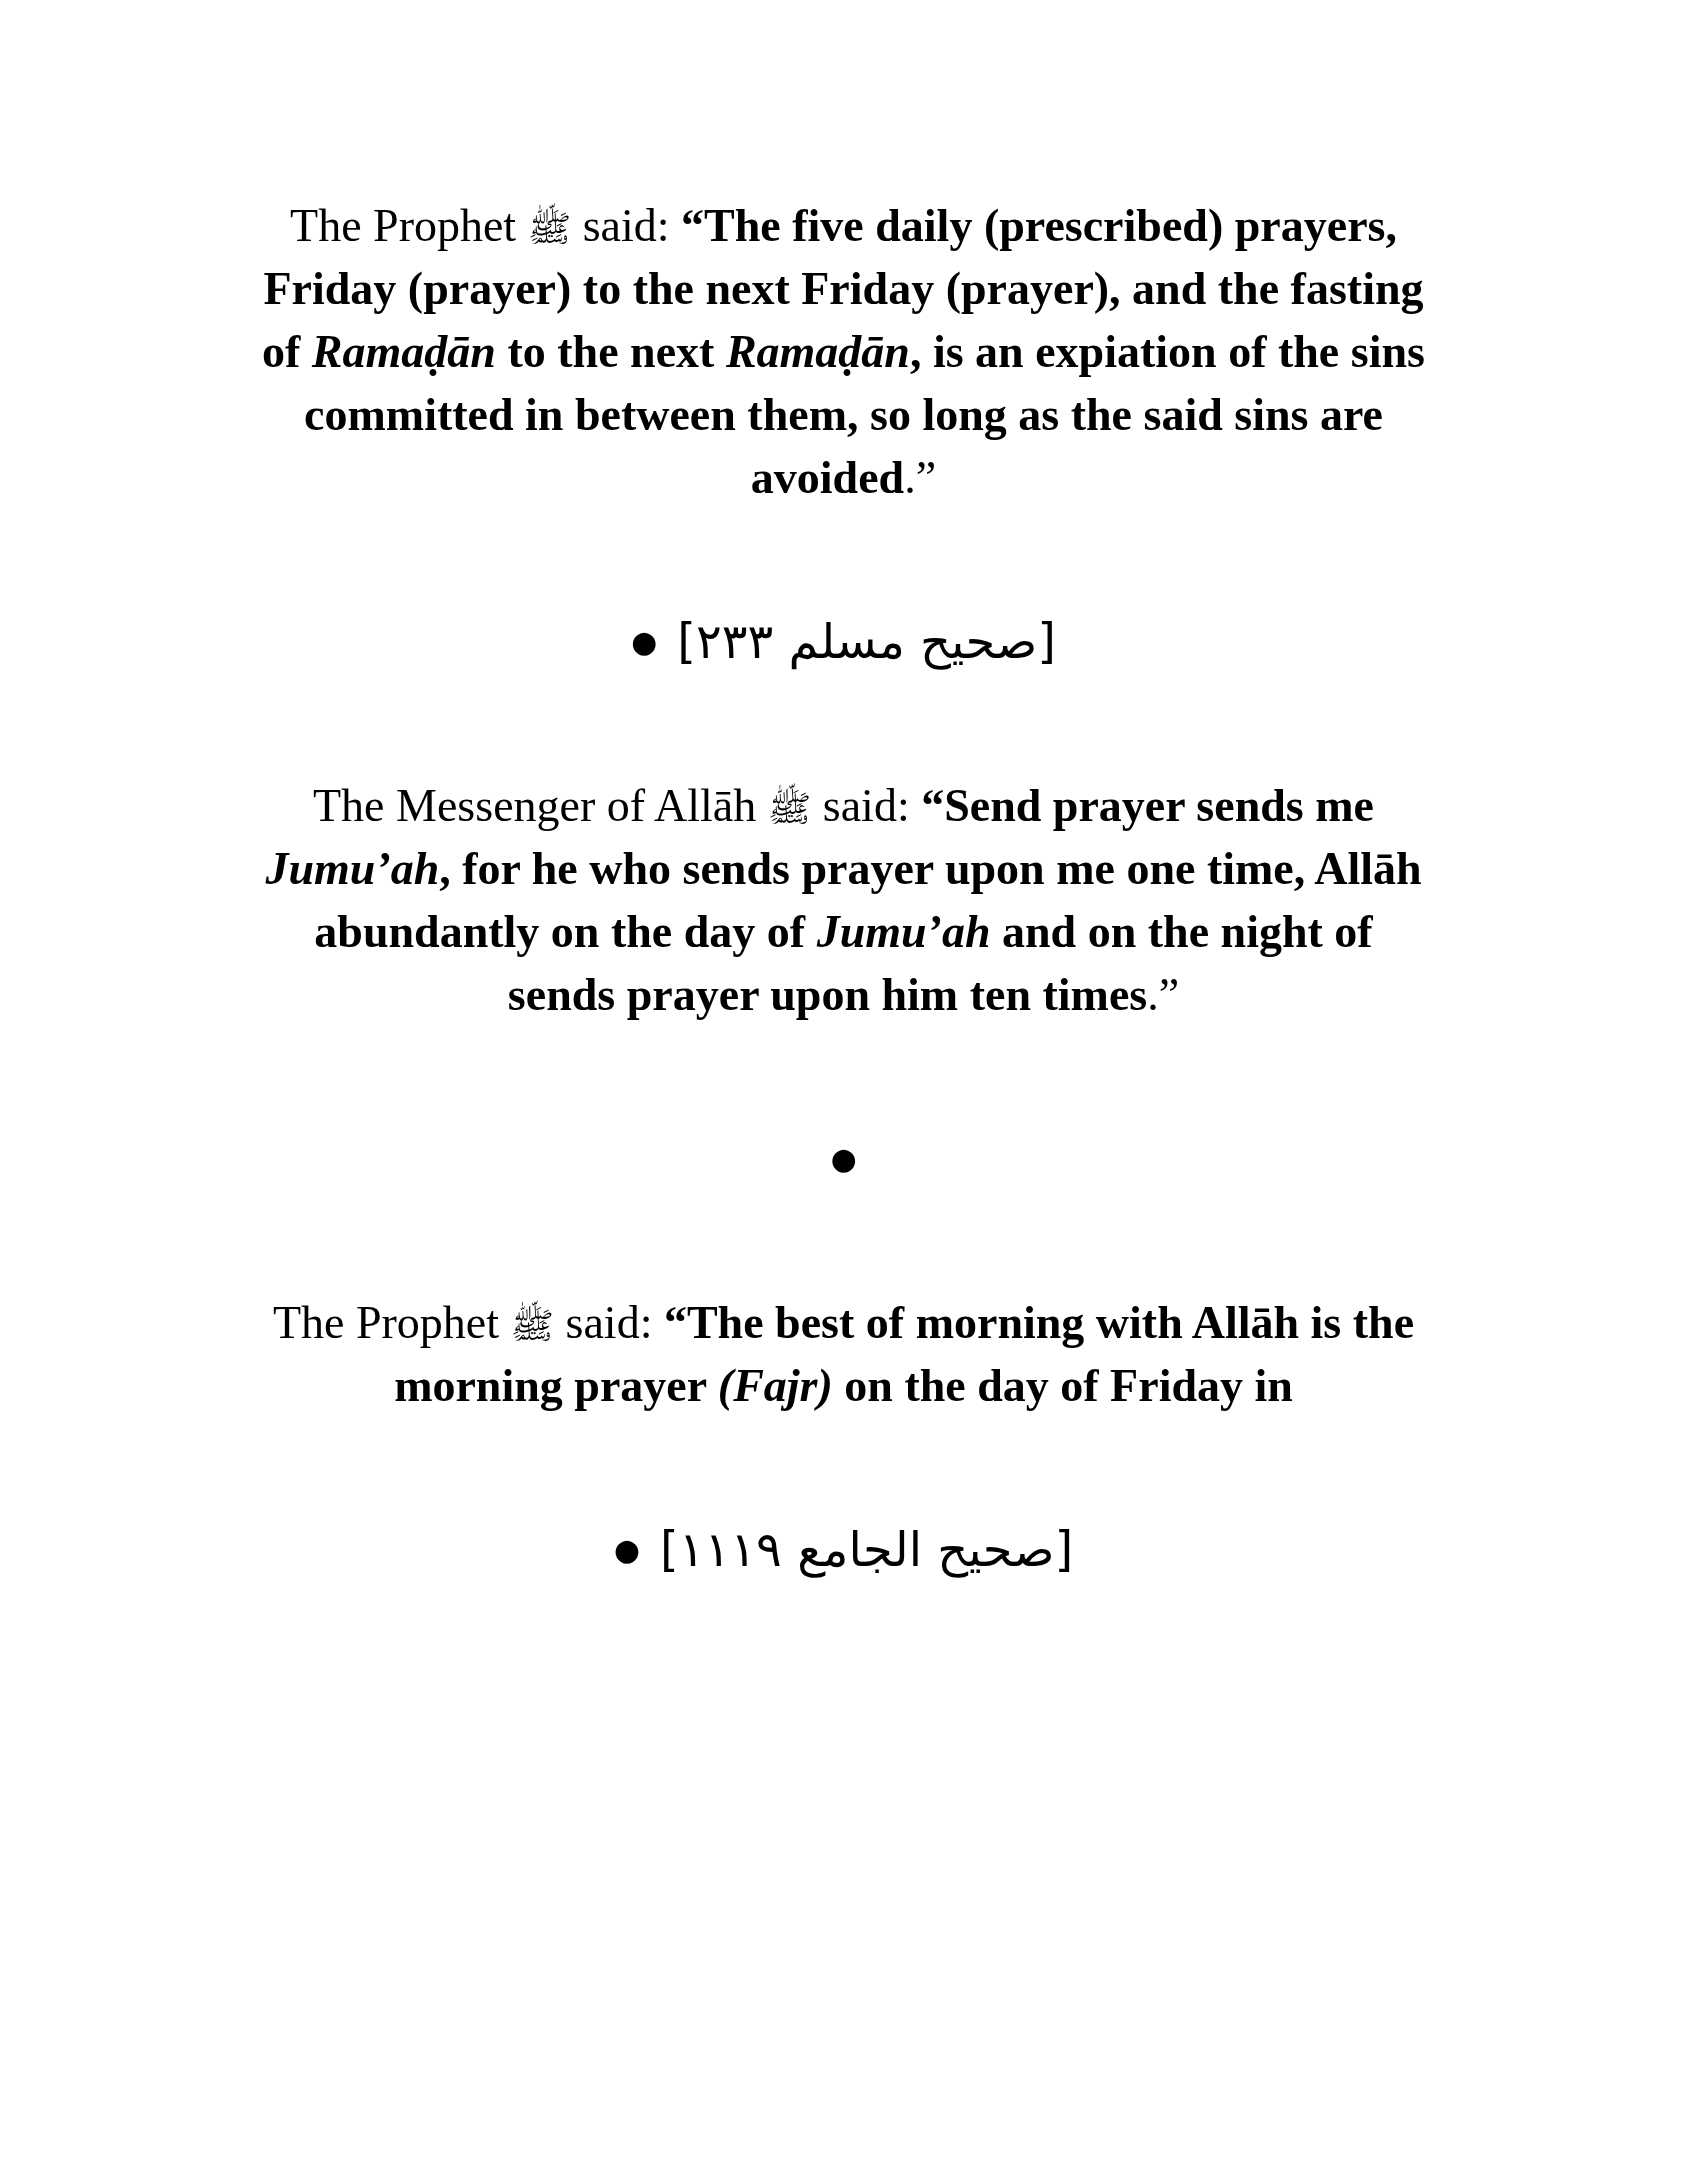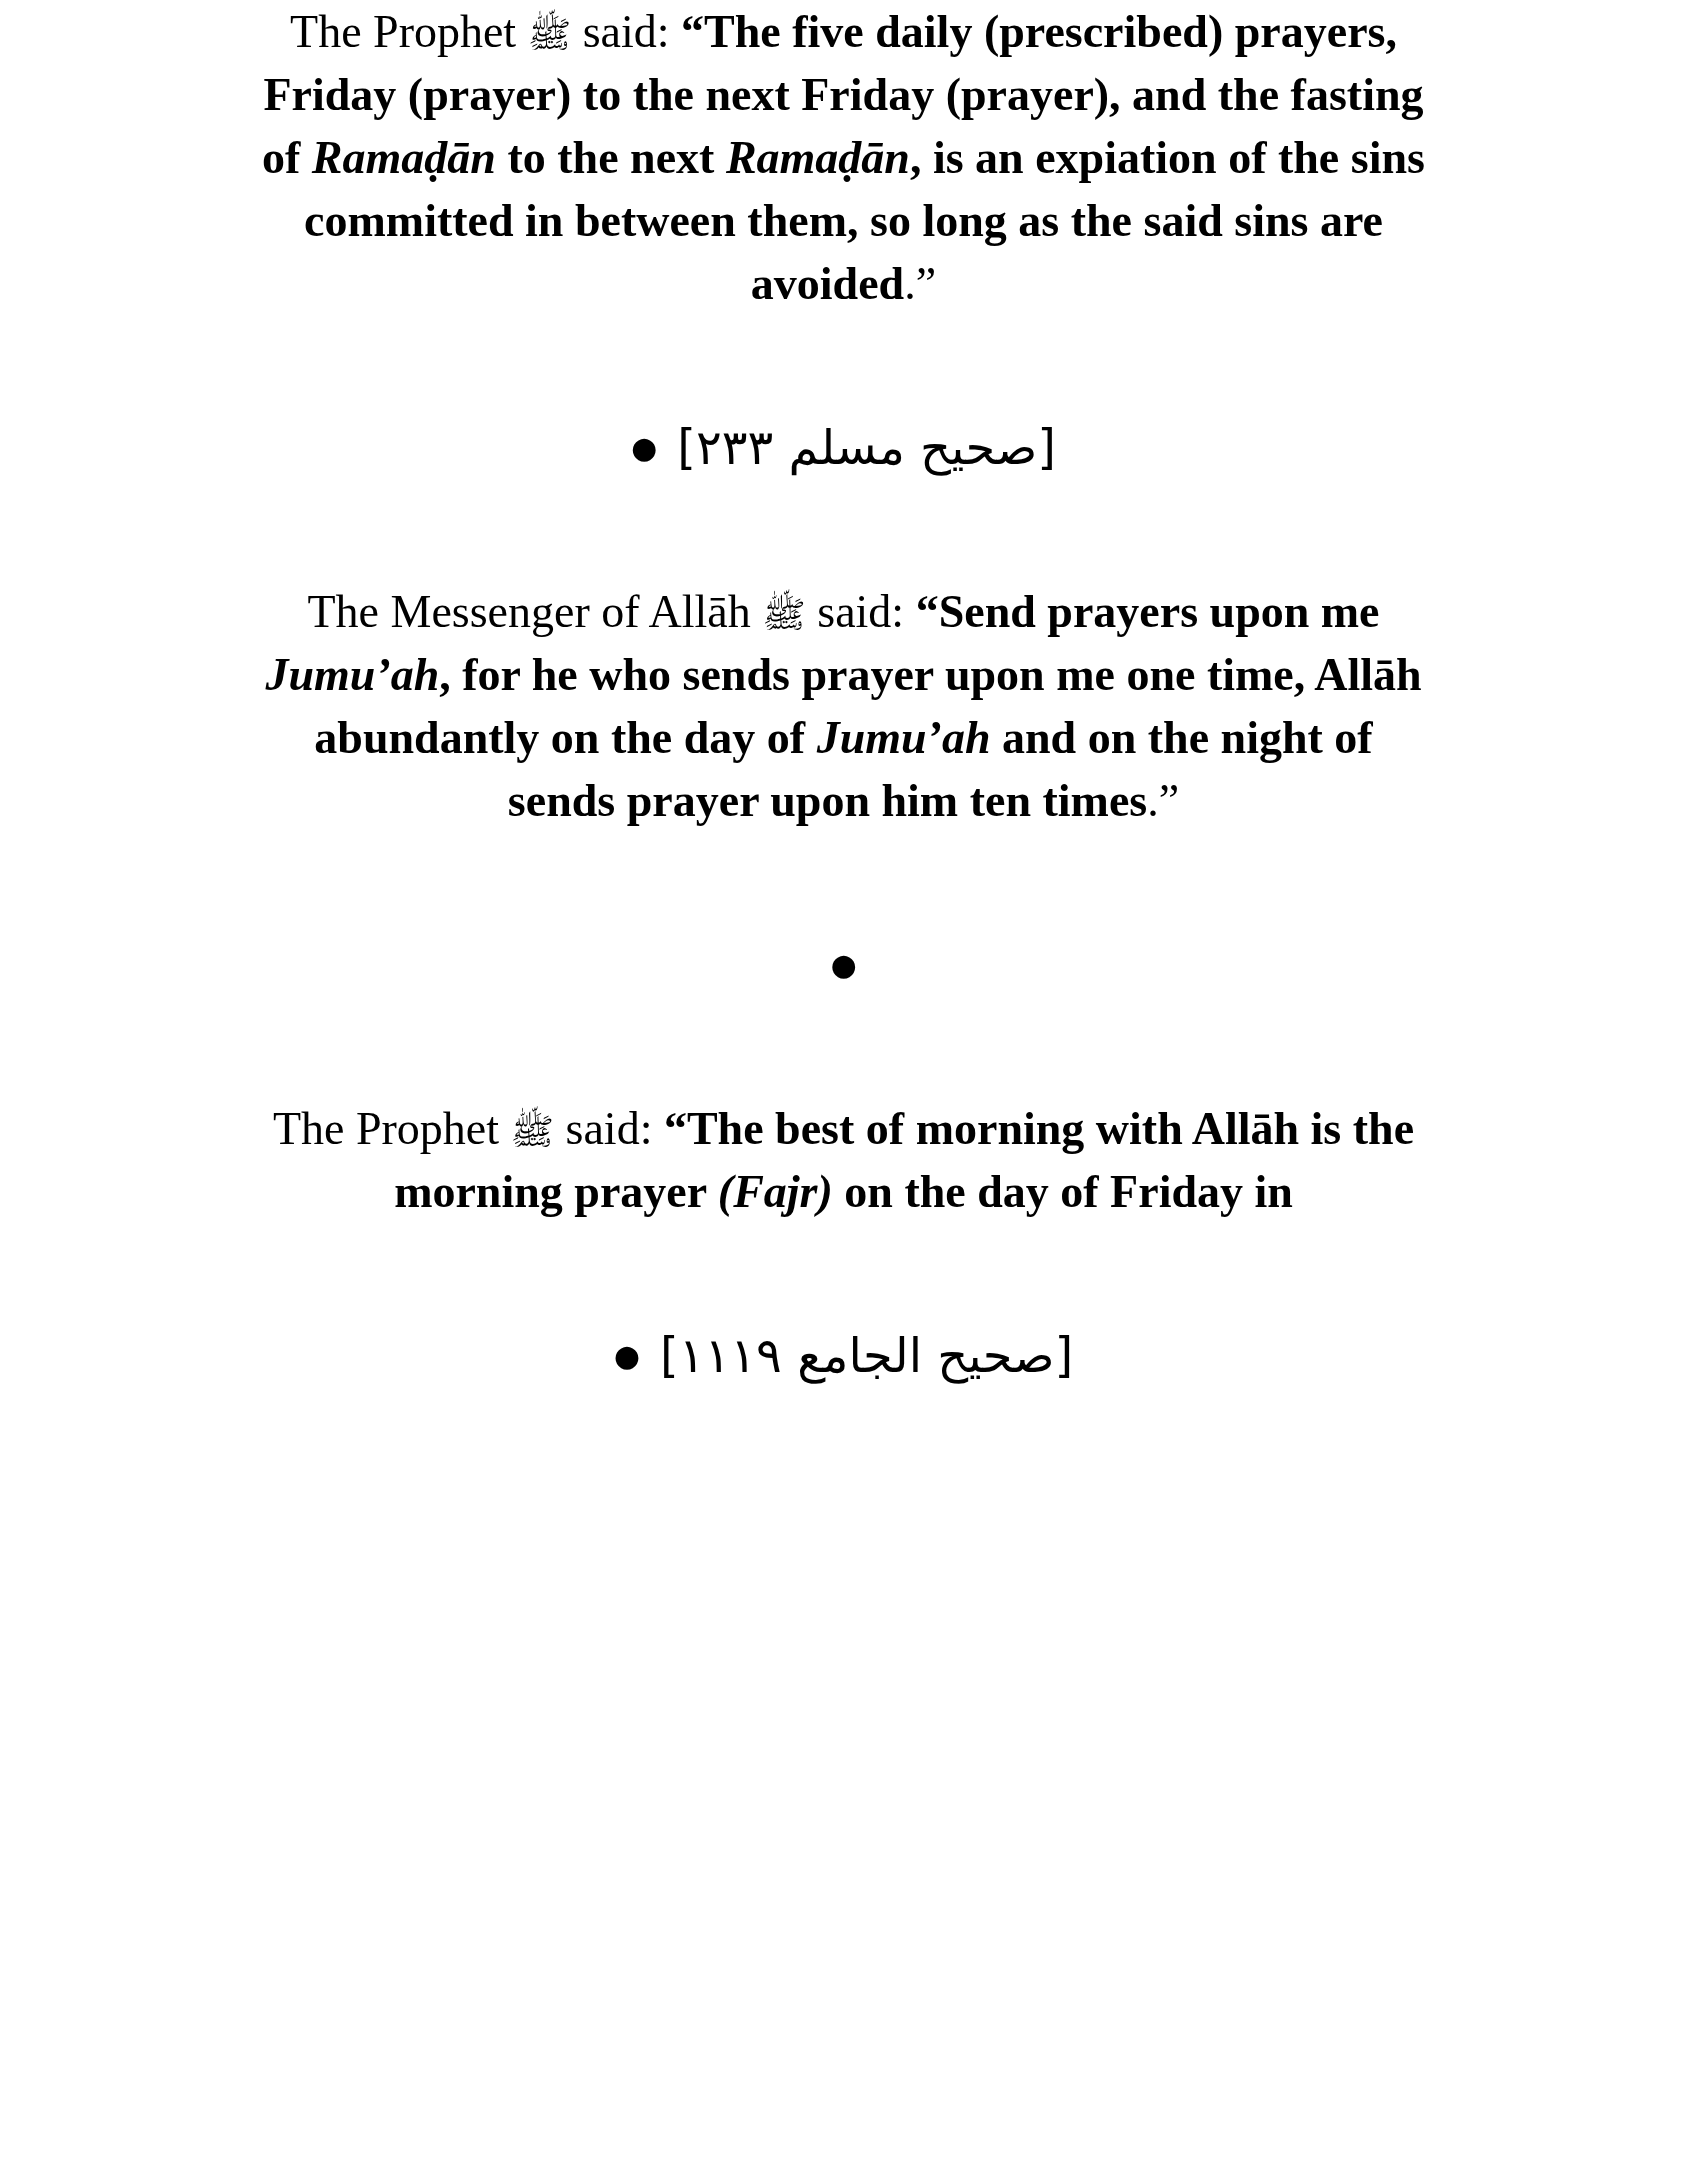--- a/index.html
+++ b/index.html
@@ -12,20 +12,21 @@
     width: 1687px;
     height: 2183px;
     background: #ffffff;
     color: #000000;
     font-family: "Liberation Serif", "DejaVu Serif", serif;
     font-size: 46px;
     line-height: 63px;
     text-align: center;
     overflow: hidden;
     box-sizing: border-box;
+    padding-top: 194px;
   }
   .hadith {
     margin: 0 auto 101px auto;
   }
   .line {
     white-space: nowrap;
     height: 63px;
   }
   .run.r  { font-weight: normal; font-style: normal; }
   .run.b  { font-weight: bold;   font-style: normal; }
@@ -66,21 +67,21 @@
         <div class="line"><span class="run b">Friday (prayer) to the next Friday (prayer), and the fasting</span></div>
         <div class="line"><span class="run b">of </span><span class="run bi">Ramaḍān</span><span class="run b"> to the next </span><span class="run bi">Ramaḍān</span><span class="run b">, is an expiation of the sins</span></div>
         <div class="line"><span class="run b">committed in between them, so long as the said sins are</span></div>
         <div class="line"><span class="run b">avoided</span><span class="run r">.”</span></div>
       </div>
       <div class="citation">
         <span class="bullet">●</span>
         <span class="cit-text">[صحيح مسلم ٢٣٣]</span>
       </div>
       <div class="hadith">
-        <div class="line"><span class="run r">The Messenger of Allāh </span><span class="run sym">ﷺ</span><span class="run r"> said: </span><span class="run b">“Send prayers upon me</span></div>
+        <div class="line"><span class="run r">The Messenger of Allāh </span><span class="run sym">ﷺ</span><span class="run r"> said: </span><span class="run b">“Send prayer sends me</span></div>
         <div class="line"><span class="run bi">Jumu’ah</span><span class="run b">, for he who sends prayer upon me one time, Allāh</span></div>
         <div class="line"><span class="run b">abundantly on the day of </span><span class="run bi">Jumu’ah</span><span class="run b"> and on the night of</span></div>
         <div class="line"><span class="run b">sends prayer upon him ten times</span><span class="run r">.”</span></div>
       </div>
       <div class="citation">
         <span class="bullet">●</span>
       </div>
       <div class="hadith">
         <div class="line"><span class="run r">The Prophet </span><span class="run sym">ﷺ</span><span class="run r"> said: </span><span class="run b">“The best of morning with Allāh is the</span></div>
         <div class="line"><span class="run b">morning prayer </span><span class="run bi">(Fajr)</span><span class="run b"> on the day of Friday in</span></div>

